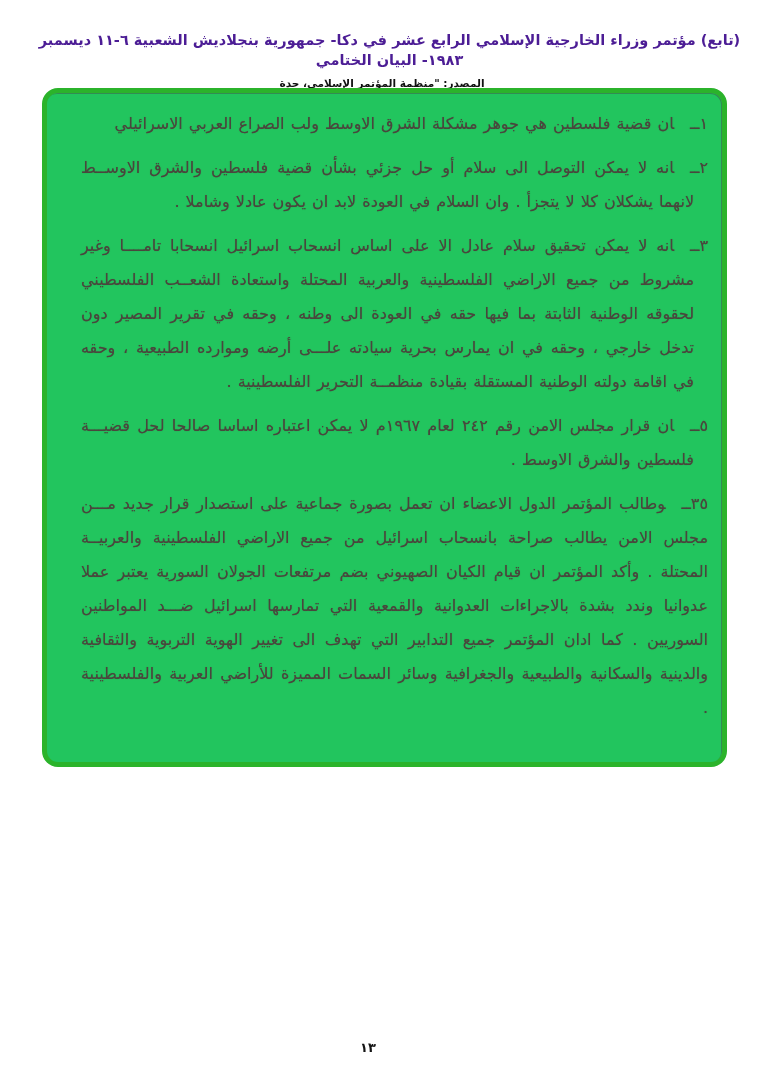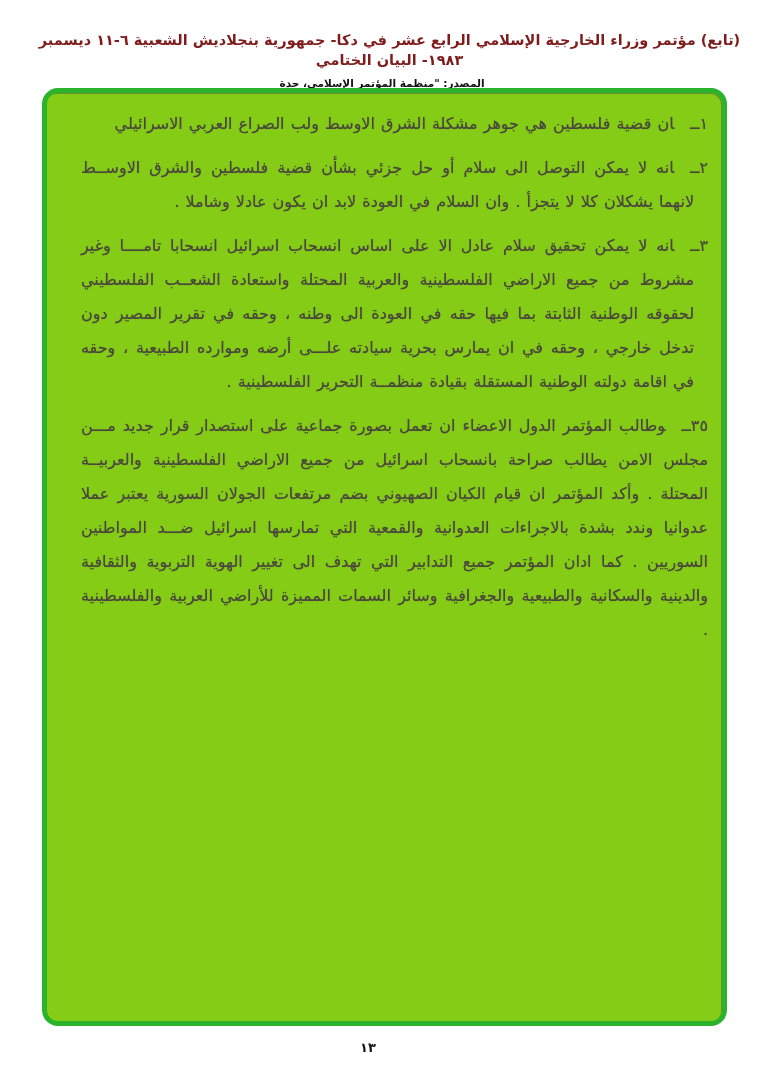--- a/index.html
+++ b/index.html
@@ -21,42 +21,42 @@
   
   .header {
     direction: rtl;
     text-align: center;
     padding-top: 30px;
   }
   .header .title {
     font-weight: bold;
     font-size: 14.5px;
     line-height: 20px;
-    color: #7f1d1d;
+    color: #4c1d95;
     padding: 0 18px;
     letter-spacing: 0;
     margin-left: 15px;
   }
   .header .source {
     font-weight: bold;
     font-size: 10.5px;
     margin-top: 7px;
     color: #111111;
   }
   
   .doc-box {
     position: absolute;
     left: 42px;
     top: 88px;
     width: 685px;
-    height: 938px;
+    height: 679px;
     box-sizing: border-box;
     border: 5px solid #2bb32b;
     border-radius: 16px;
-    background: #84cc16;
+    background: #22c55e;
     box-shadow: inset -1px 1px 0 rgba(70, 70, 70, 0.45);
     padding: 14px 14px 8px 34px;
     direction: rtl;
     overflow: hidden;
   }
   .item {
     font-size: 16px;
     line-height: 34px;
     color: #4a463d;
     text-align: justify;
@@ -105,20 +105,23 @@
 
   <p class="item">
     <span class="num">٢ــ</span><span class="txt">انه لا يمكن التوصل الى سلام أو حل جزئي بشأن قضية فلسطين والشرق الاوســط لانهما يشكلان كلا لا يتجزأ . وان السلام في العودة لابد ان يكون عادلا وشاملا .</span>
   </p>
 
   <p class="item">
     <span class="num">٣ــ</span><span class="txt">انه لا يمكن تحقيق سلام عادل الا على اساس انسحاب اسرائيل انسحابا تامــــا وغير مشروط من جميع الاراضي الفلسطينية والعربية المحتلة واستعادة الشعــب الفلسطيني لحقوقه الوطنية الثابتة بما فيها حقه في العودة الى وطنه ، وحقه في تقرير المصير دون تدخل خارجي ، وحقه في ان يمارس بحرية سيادته علـــى أرضه وموارده الطبيعية ، وحقه في اقامة دولته الوطنية المستقلة بقيادة منظمــة التحرير الفلسطينية .</span>
   </p>
 
 
+  <p class="item">
+    <span class="num">٥ــ</span><span class="txt">ان قرار مجلس الامن رقم ٢٤٢ لعام ١٩٦٧م لا يمكن اعتباره اساسا صالحا لحل قضيـــة فلسطين والشرق الاوسط .</span>
+  </p>
 
 
   <p class="item flush">
     <span class="num">٣٥ــ</span><span class="txt">وطالب المؤتمر الدول الاعضاء ان تعمل بصورة جماعية على استصدار قرار جديد مـــن مجلس الامن يطالب صراحة بانسحاب اسرائيل من جميع الاراضي الفلسطينية والعربيــة المحتلة . وأكد المؤتمر ان قيام الكيان الصهيوني بضم مرتفعات الجولان السورية يعتبر عملا عدوانيا وندد بشدة بالاجراءات العدوانية والقمعية التي تمارسها اسرائيل ضـــد المواطنين السوريين . كما ادان المؤتمر جميع التدابير التي تهدف الى تغيير الهوية التربوية والثقافية والدينية والسكانية والطبيعية والجغرافية وسائر السمات المميزة للأراضي العربية والفلسطينية .</span>
   </p>
 </div>
   </div>
 
   <div class="page-number">١٣</div>
 

